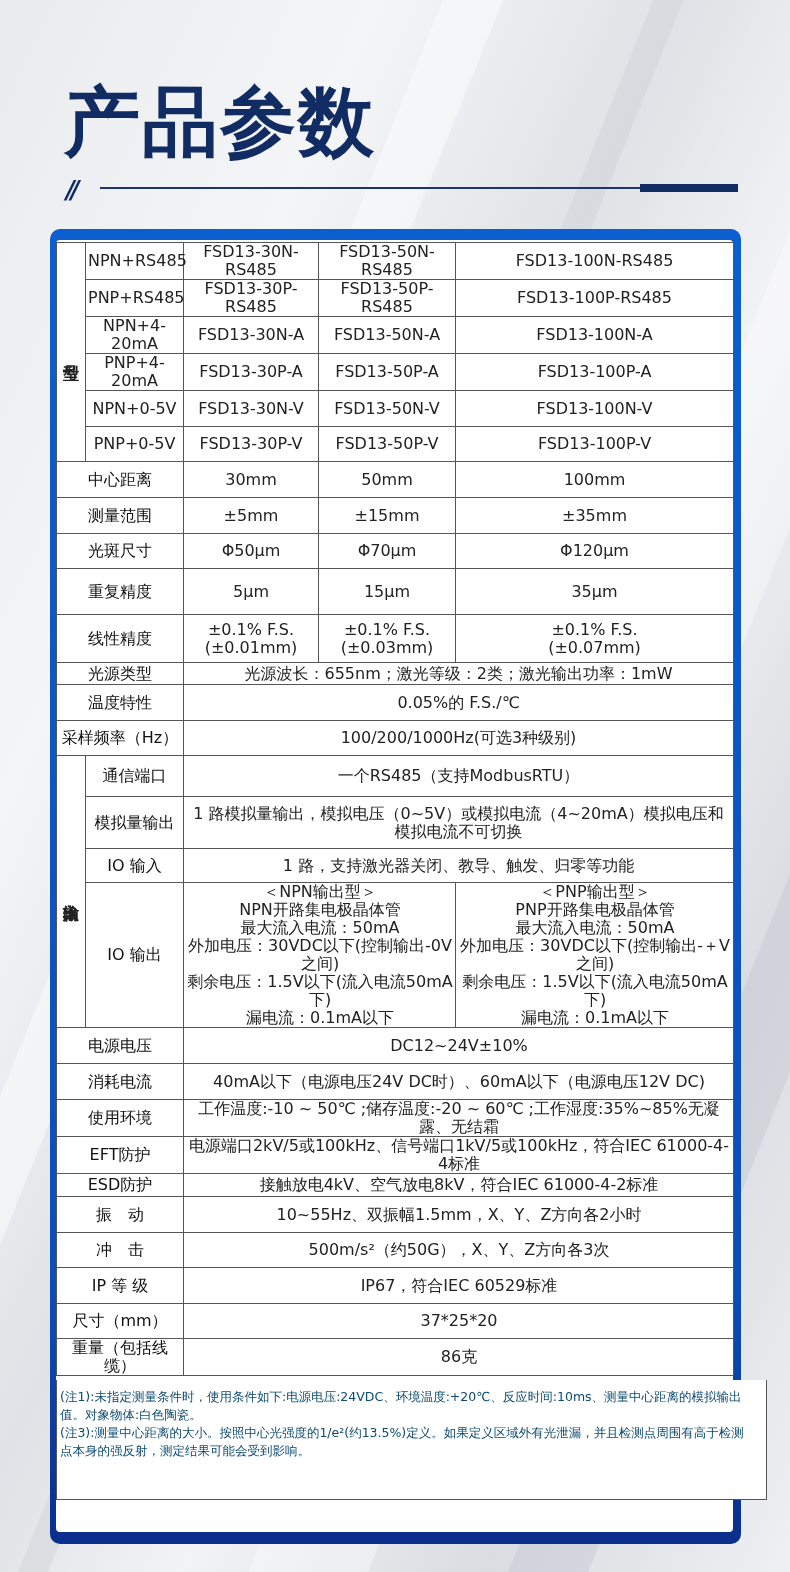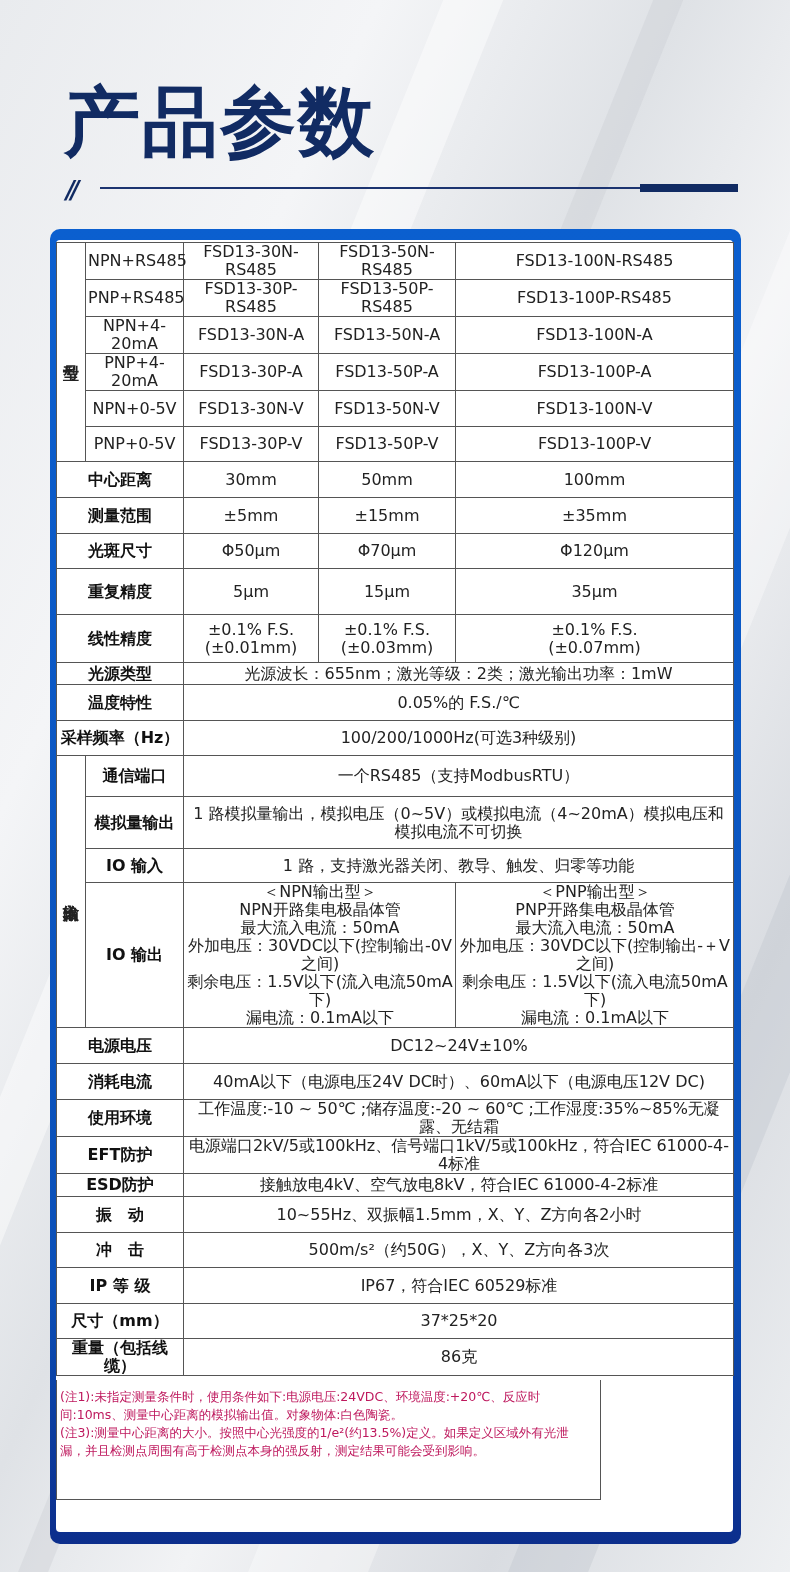--- a/index.html
+++ b/index.html
@@ -29,28 +29,28 @@
   .inner {
     position:absolute; left:56px; top:240px; width:677px; height:1292px;
     background:#ffffff; border-radius:4px;
   }
   table.spec {
     position:absolute; left:56px; top:242px; width:677px;
     border-collapse:collapse; table-layout:fixed;
     font-family:"DejaVu Sans", sans-serif; font-size:16px; color:#222;
   }
   table.spec td { border:1px solid #555; text-align:center; vertical-align:middle; padding:0 2px; line-height:18px; }
-  .lbl { font-weight:bold; color:#111; }
+  .lbl { font-weight:normal; color:#111; }
   .vert { font-weight:bold; writing-mode:vertical-rl; text-orientation:upright; letter-spacing:0; }
   .left { text-align:right; padding-left:3px !important; }
   .io { text-align:left; padding-left:3px !important; line-height:18px !important; }
   .notes {
-    position:absolute; left:56px; top:1380px; width:545px; height:120px;
+    position:absolute; left:56px; top:1380px; width:711px; height:120px;
     border:1px solid #555; border-top:none; background:#fff;
-    font-size:12.5px; line-height:18px; color:#be185d; padding:8px 10px 0 3px; box-sizing:border-box;
+    font-size:12.5px; line-height:18px; color:#0c4a6e; padding:8px 10px 0 3px; box-sizing:border-box;
   }
   .notes p { margin:0; }
 </style>
 </head>
 <body>
 
 <div class="stripe s1"></div>
 <div class="stripe s2"></div>
 <div class="stripe s3"></div>
 <div class="stripe s4"></div>

